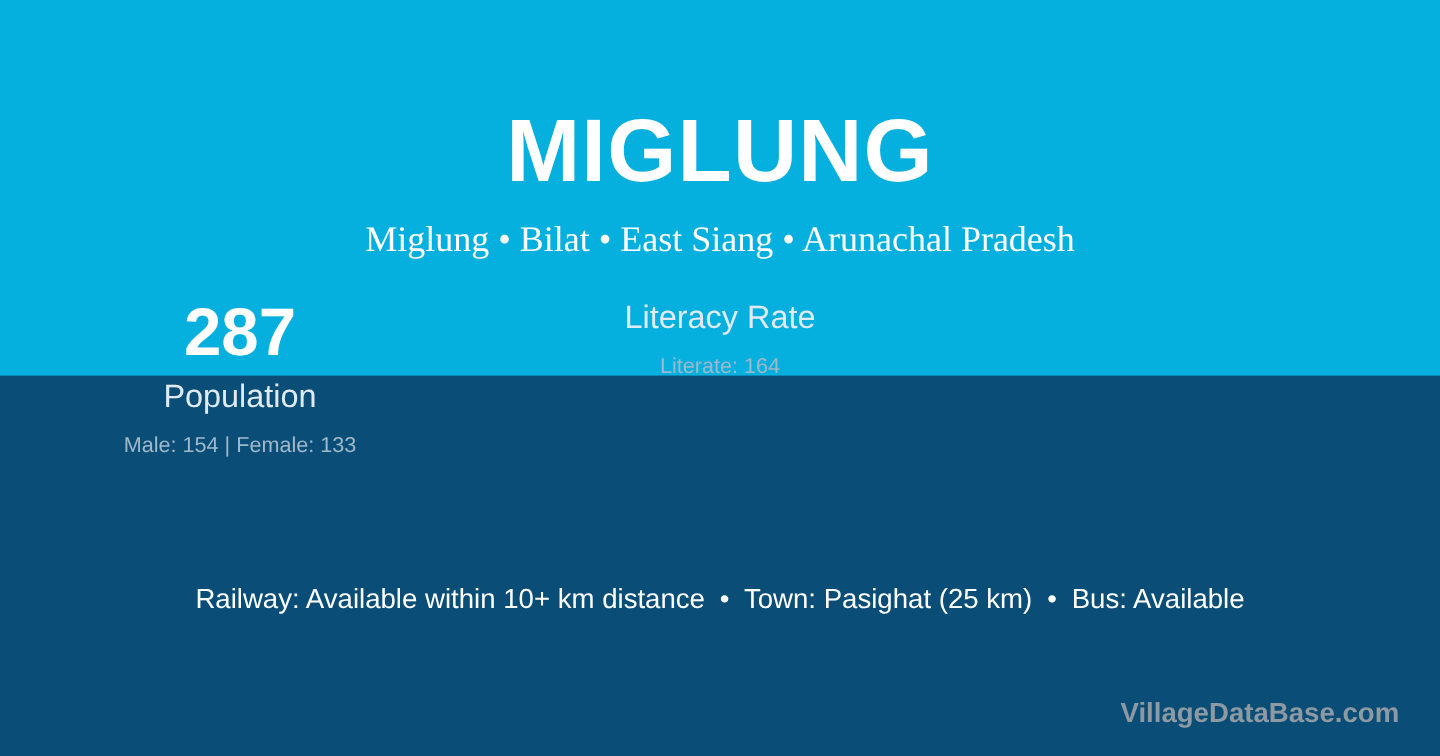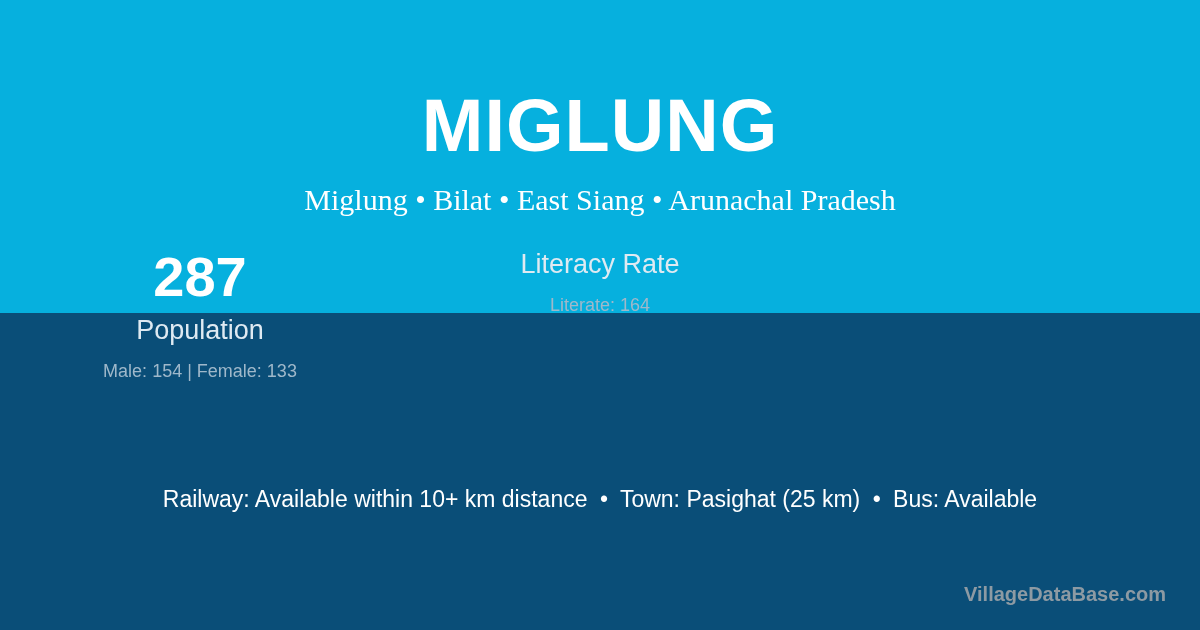--- a/index.html
+++ b/index.html
@@ -116,21 +116,21 @@
     padding: 0 6px;
     color: #ffffff;
   }
 
   
   .watermark {
     position: absolute;
     right: 34px;
     bottom: 22px;
     color: #8d9aa3;
-    font-size: 20px;
+    font-size: 23px;
     font-weight: bold;
     line-height: 28px;
     white-space: nowrap;
   }
 </style>
 </head>
 <body>
 
 <div class="card">
 

